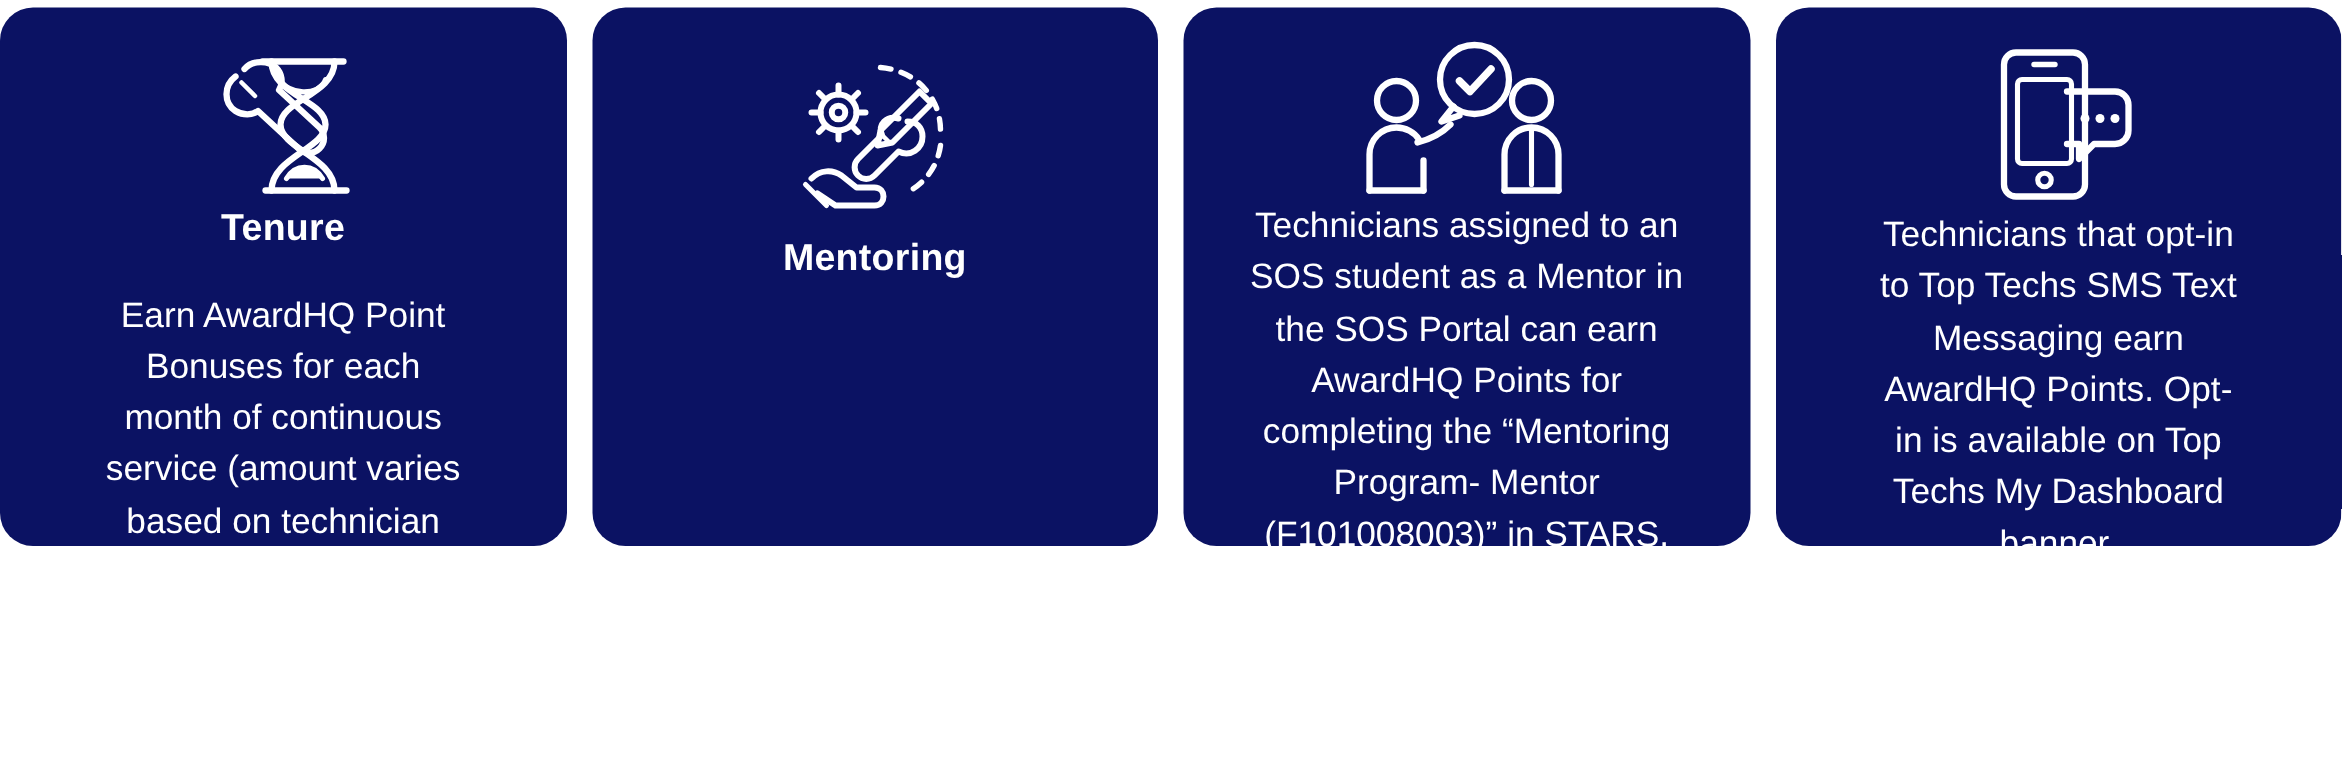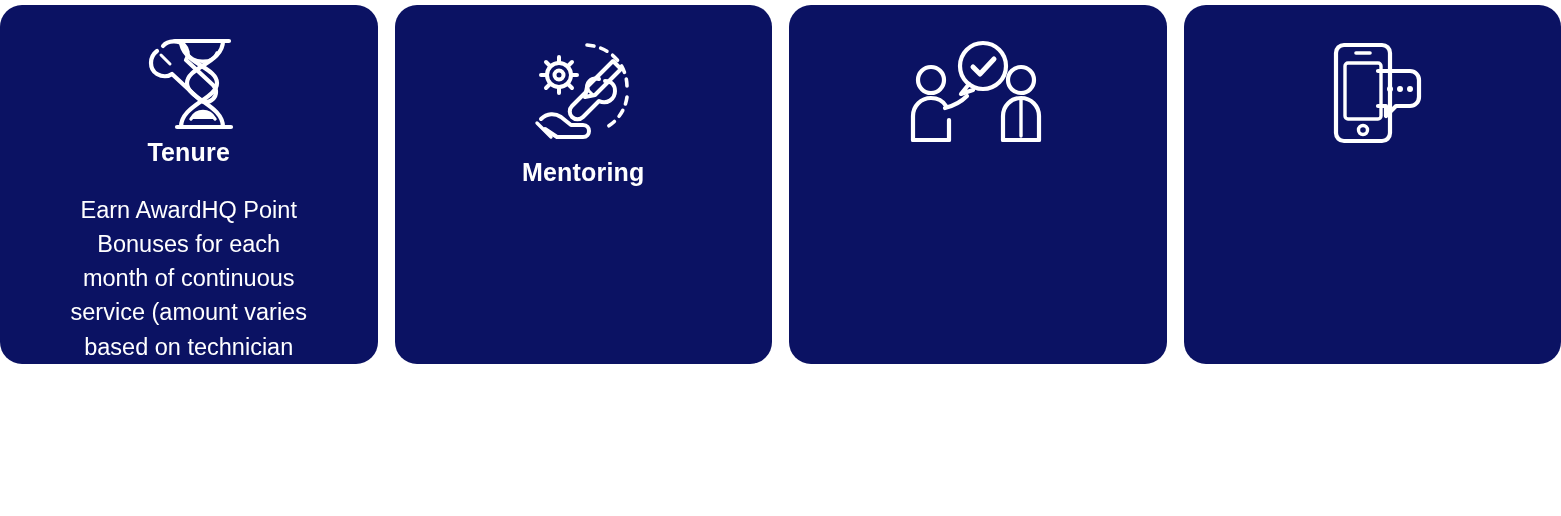--- a/index.html
+++ b/index.html
@@ -128,33 +128,47 @@
           <path d="M10 100 H46"></path>
 
           <path d="M42 68 C50 66 58 62 64 56"></path>
 
           <circle cx="118" cy="40" r="13"></circle>
           <path d="M100 100 V76 C100 66 108 58 118 58 C128 58 136 66 136 76 V100"></path>
           <path d="M100 100 H136"></path>
           <path d="M118 60 V96" stroke-width="3.4"></path>
         </svg>
       </div>
+      <p class="card-body">Technicians assigned to an
+SOS student as a Mentor in
+the SOS Portal can earn
+AwardHQ Points for
+completing the “Mentoring
+Program- Mentor
+(F101008003)” in STARS.</p>
     </div>
 
     <div class="card">
       <div class="icon-wrap">
         <svg width="108" height="112" viewBox="0 0 108 112" fill="none" stroke="#ffffff" stroke-width="4.2" stroke-linecap="round" stroke-linejoin="round">
 
           <rect x="18" y="8" width="54" height="96" rx="8"></rect>
           <path d="M38 16 H52" stroke-width="3.6"></path>
           <rect x="27" y="26" width="36" height="56" rx="3" stroke-width="3.4"></rect>
           <circle cx="45" cy="93" r="4.5" stroke-width="3.4"></circle>
 
           <path d="M60 34 H92 C97 34 101 38 101 43 V60 C101 65 97 69 92 69 H78 L68 79 V69 H60"></path>
           <circle cx="72" cy="52" r="3" fill="#ffffff" stroke="none"></circle>
           <circle cx="82" cy="52" r="3" fill="#ffffff" stroke="none"></circle>
           <circle cx="92" cy="52" r="3" fill="#ffffff" stroke="none"></circle>
         </svg>
       </div>
+      <p class="card-body">Technicians that opt-in
+to Top Techs SMS Text
+Messaging earn
+AwardHQ Points. Opt-
+in is available on Top
+Techs My Dashboard
+banner.</p>
     </div>
 
   </div>
 </div>
 
 </body></html>

